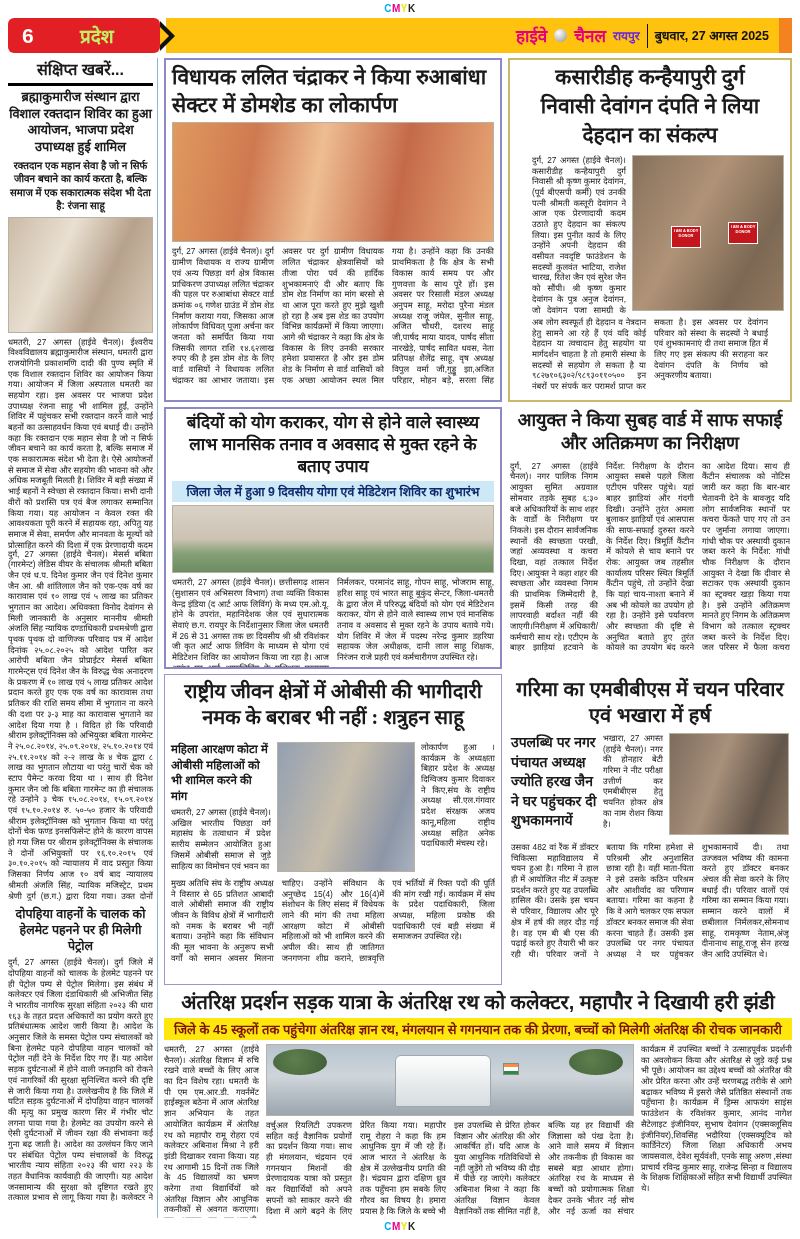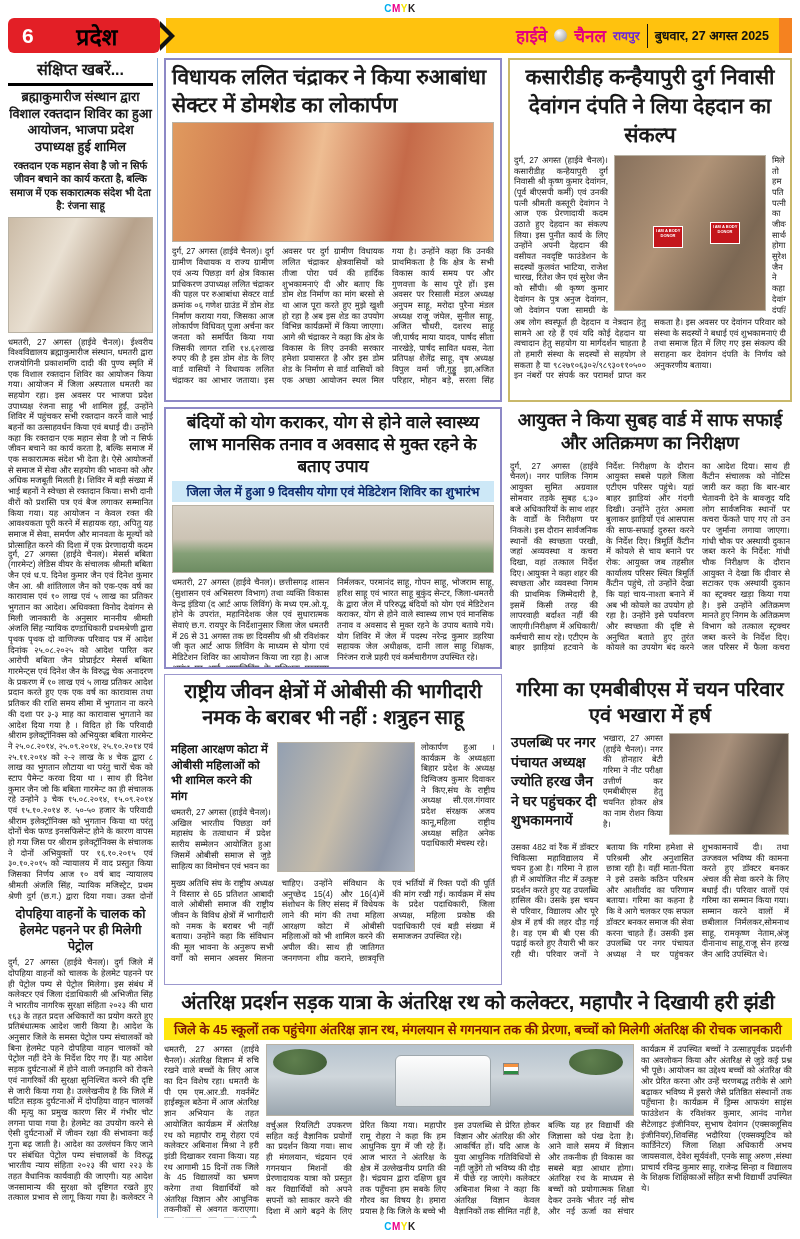--- a/index.html
+++ b/index.html
@@ -5,21 +5,21 @@
   * { box-sizing: border-box; margin:0; padding:0; }
   html,body { width:800px; height:1239px; background:#fff; overflow:hidden;
     font-family:"Liberation Sans","DejaVu Sans",sans-serif; color:#1a1a1a; }
   .cmyk { text-align:center; font-size:10px; font-weight:bold; letter-spacing:.5px; padding:3px 0 2px; }
   .cmyk .c{color:#00aeef}.cmyk .m{color:#ec008c}.cmyk .y{color:#f5e400}.cmyk .k{color:#231f20}
 
   
   .hdr { margin:2px 8px 0; height:35px; display:flex; align-items:stretch; }
   .hdr-red { background:#e31f26; border-radius:6px; width:152px; display:flex; align-items:center; z-index:2; }
   .hdr-red .pg { color:#fff; font-size:21px; font-weight:bold; margin-left:14px; }
-  .hdr-red .sec { color:#000000; font-size:23px; font-weight:bold; margin:15px auto; }
+  .hdr-red .sec { color:#bef264; font-size:19px; font-weight:bold; margin:15px auto; }
   .chev { position:relative; width:24px; }
   .chev:before { content:""; position:absolute; left:0; top:3px; border-top:15px solid transparent; border-bottom:15px solid transparent; border-left:15px solid #111; }
   .chev:after { content:""; position:absolute; left:-6px; top:3px; border-top:15px solid transparent; border-bottom:15px solid transparent; border-left:15px solid #ffc20e; }
   .hdr-yellow { background:#ffc20e; flex:1; margin-left:-18px; display:flex; align-items:center; justify-content:flex-end; gap:7px; padding-right:8px; }
   .brand { color:#e6007e; font-size:17px; font-weight:bold; }
   .ball { width:13px; height:13px; border-radius:50%; background:radial-gradient(circle at 35% 30%,#fff,#bdbdbd 60%,#8d8d8d); display:inline-block; }
   .city { color:#6d28d9; font-size:12px; font-weight:bold; }
   .vline { width:1px; background:#111; height:24px; }
   .date { color:#111; font-size:12.5px; font-weight:bold; padding-right:2px; }
   .hdr-orange { width:13px; background:#f58220; }
@@ -41,21 +41,21 @@
   .rail-h2 { font-size:12.5px; font-weight:bold; text-align:center; line-height:1.3; margin:5px 0 3px; }
   .rail-b1 { height:212px; } .rail-b2 { height:352px; } .rail-b3 { height:246px; }
 
   
   .artA { width:338px; flex:none; border:2px solid #8d89c6; padding:3px 6px; overflow:hidden; }
   .hA { font-size:21px; font-weight:bold; text-align:left; line-height:1.32; }
   .photoA { height:120px; margin:4px 0; background:linear-gradient(100deg,#e09a5e 0%,#cf7950 25%,#eebd92 45%,#c56a49 70%,#e8a877 100%); }
   .bodyA { column-count:3; column-gap:8px; height:140px; }
 
   
-  .artB { flex:1; border:2px solid #c9b86a; padding:3px 4px; overflow:hidden; min-width:0; }
+  .artB { flex:1; border:2px solid #c9b86a; padding:3px 22px; overflow:hidden; min-width:0; }
   .hB { font-size:21px; font-weight:bold; text-align:center; line-height:1.38; }
   .rowB { display:flex; gap:6px; margin-top:5px; height:158px; }
   .colB1 { width:94px; flex:none; }
   .photoB { width:152px; flex:none; height:156px; background:linear-gradient(120deg,#86705c 0%,#b09377 40%,#7c6854 75%,#93795f 100%); }
   .sign { position:absolute; width:30px; height:22px; background:#c4161c; color:#fff; font-size:4px; font-weight:bold; text-align:center; line-height:1.2; padding-top:2px; border:1px solid #fff; }
   .sign1 { left:38px; top:70px; } .sign2 { left:95px; top:66px; }
   .colB2 { flex:1; min-width:0; }
   .botB { column-count:2; column-gap:8px; height:92px; margin-top:4px; }
 
   

